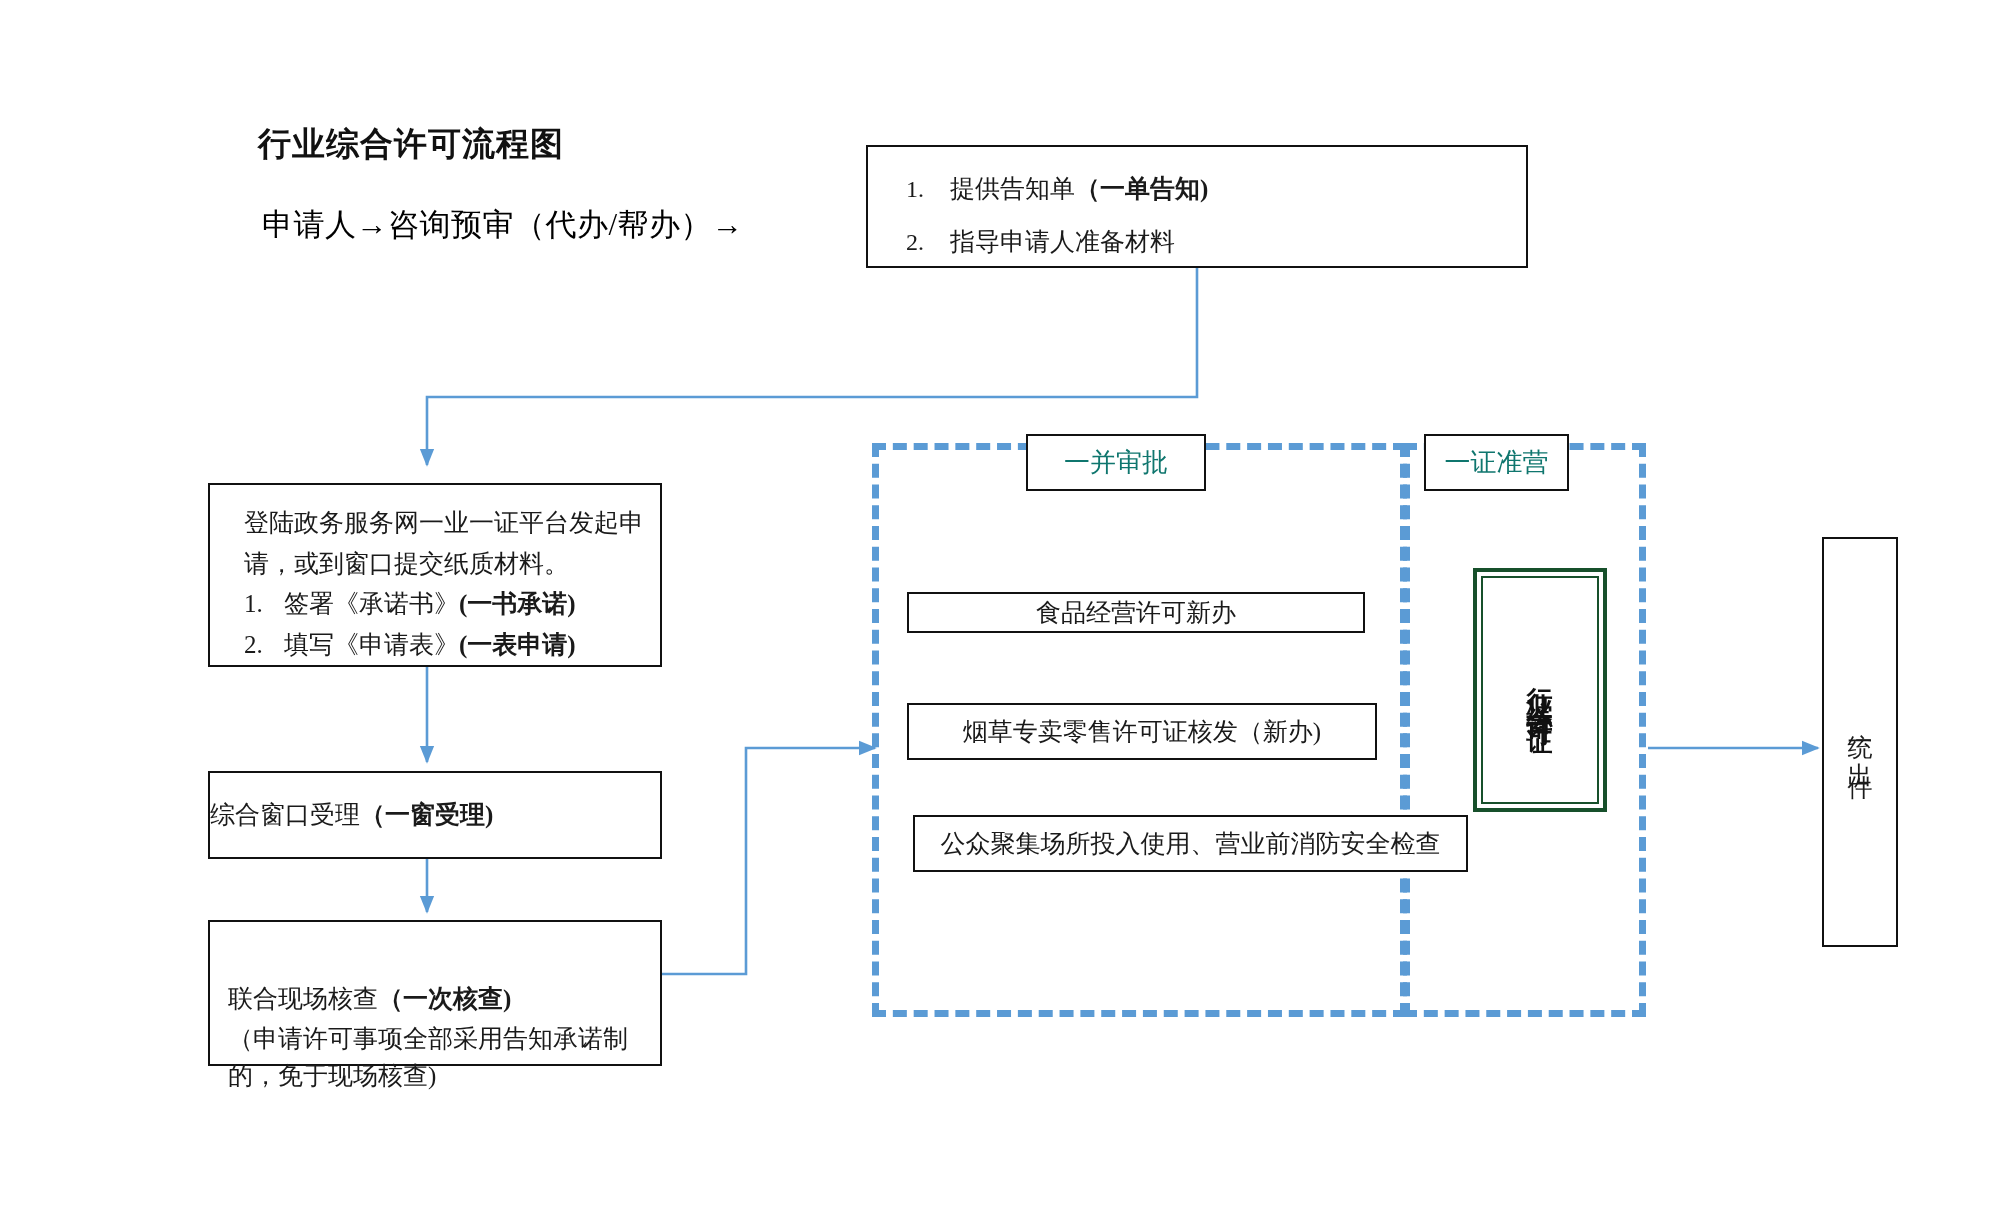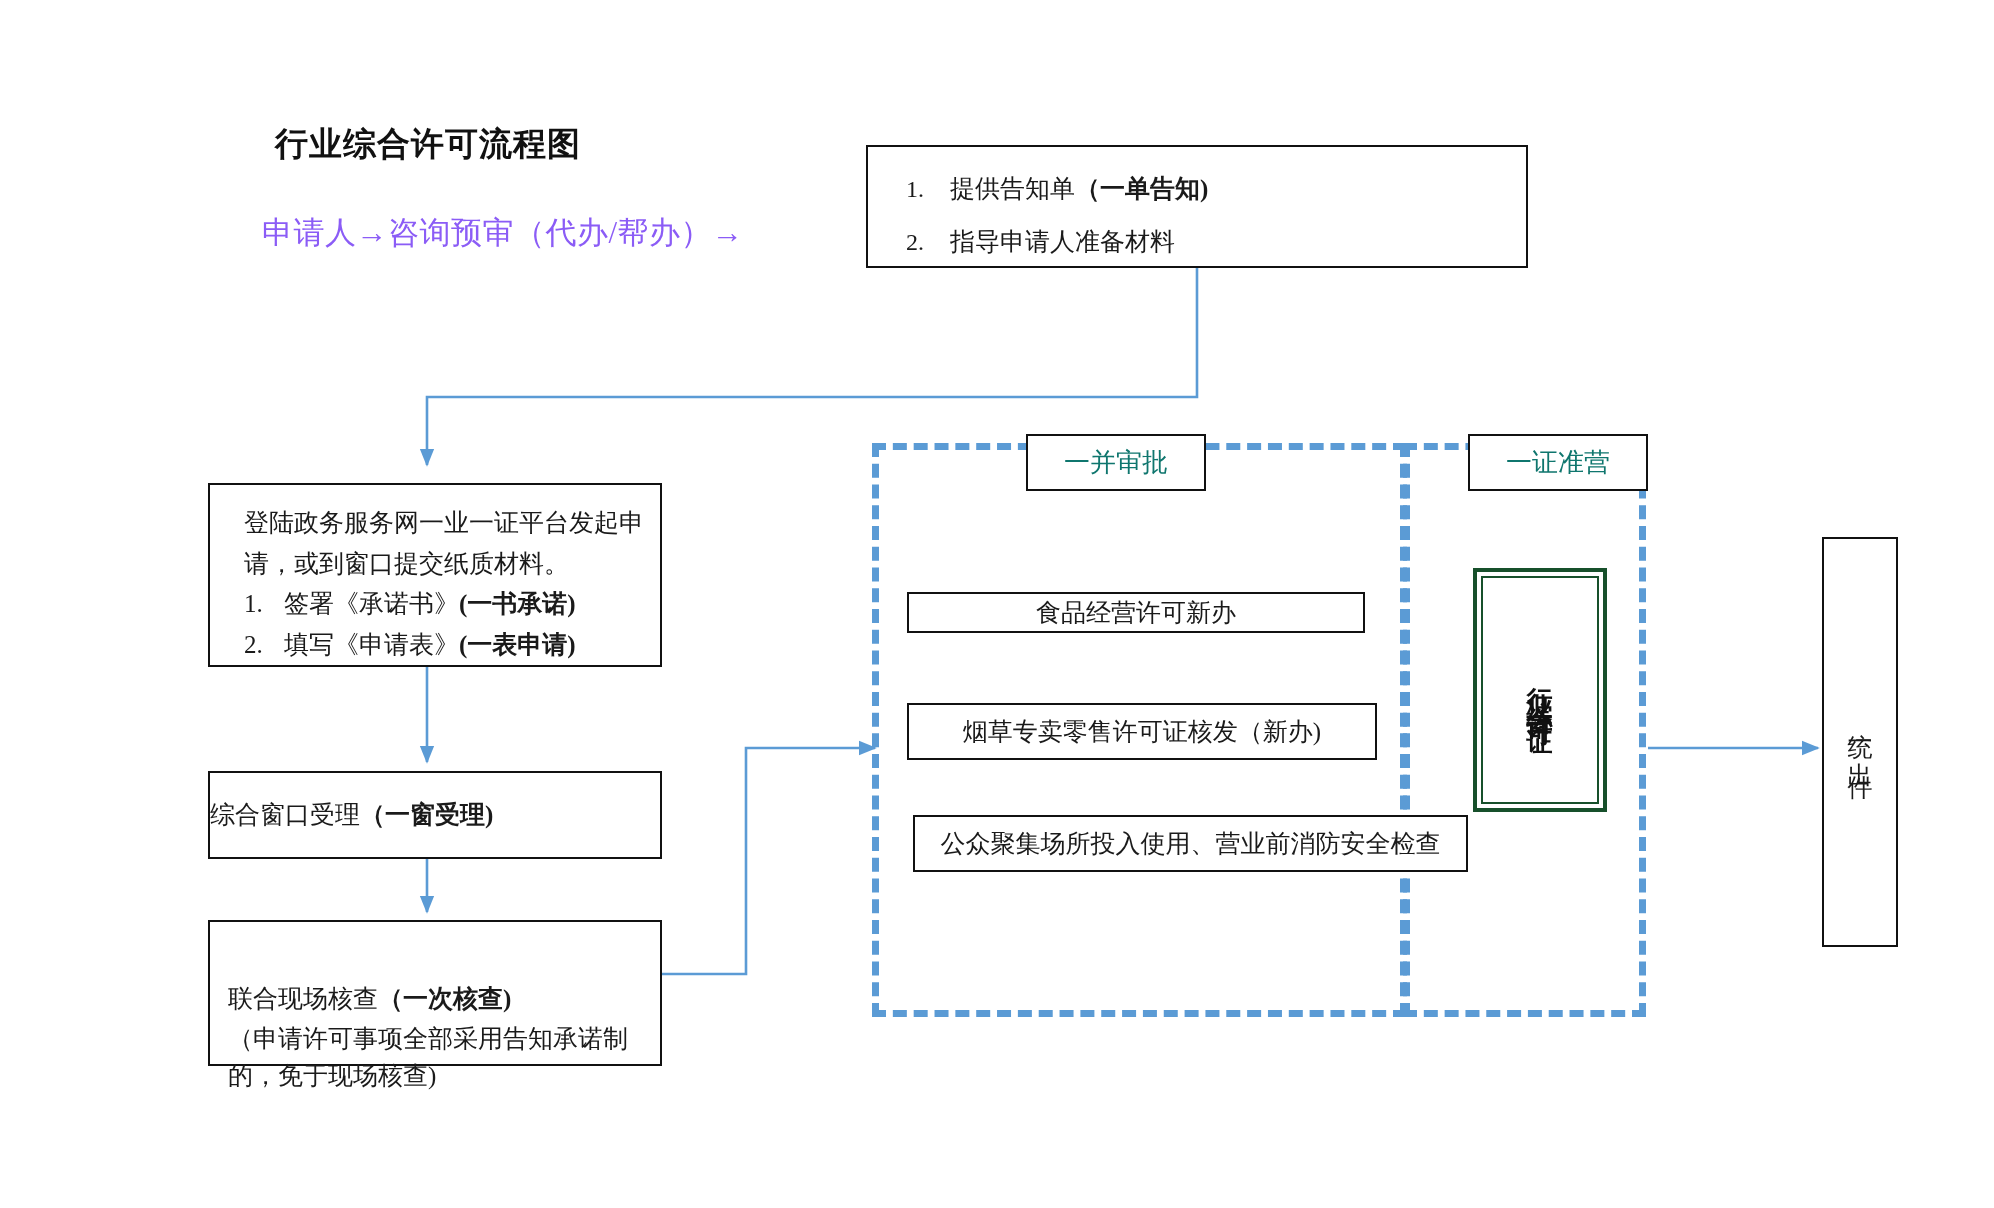--- a/index.html
+++ b/index.html
@@ -24,27 +24,26 @@
   
   #title {
     left: 258px;
     top: 122px;
     font-family: "Liberation Sans", "DejaVu Sans", sans-serif;
     font-weight: bold;
     font-size: 33px;
     letter-spacing: 1px;
     color: #111111;
     white-space: nowrap;
-    margin-left: 17px;
   }
   #subtitle {
     left: 262px;
-    top: 212px;
+    top: 204px;
     font-size: 31px;
-    color: #8b5cf6;
+    color: #000000;
     white-space: nowrap;
     letter-spacing: 0.5px;
   }
 
   
   .box {
     box-sizing: border-box;
     border: 2px solid #111111;
     background: #ffffff;
   }
@@ -136,23 +135,23 @@
     left: 1026px;
     top: 434px;
     width: 180px;
     height: 57px;
     display: flex;
     align-items: center;
     justify-content: center;
     z-index: 5;
   }
   #license-label {
-    left: 1468px;
+    left: 1424px;
     top: 434px;
-    width: 180px;
+    width: 145px;
     height: 57px;
     display: flex;
     align-items: center;
     justify-content: center;
     z-index: 5;
   }
   .zone-label-text {
     font-size: 26px;
     white-space: nowrap;
     color: #0f766e;

